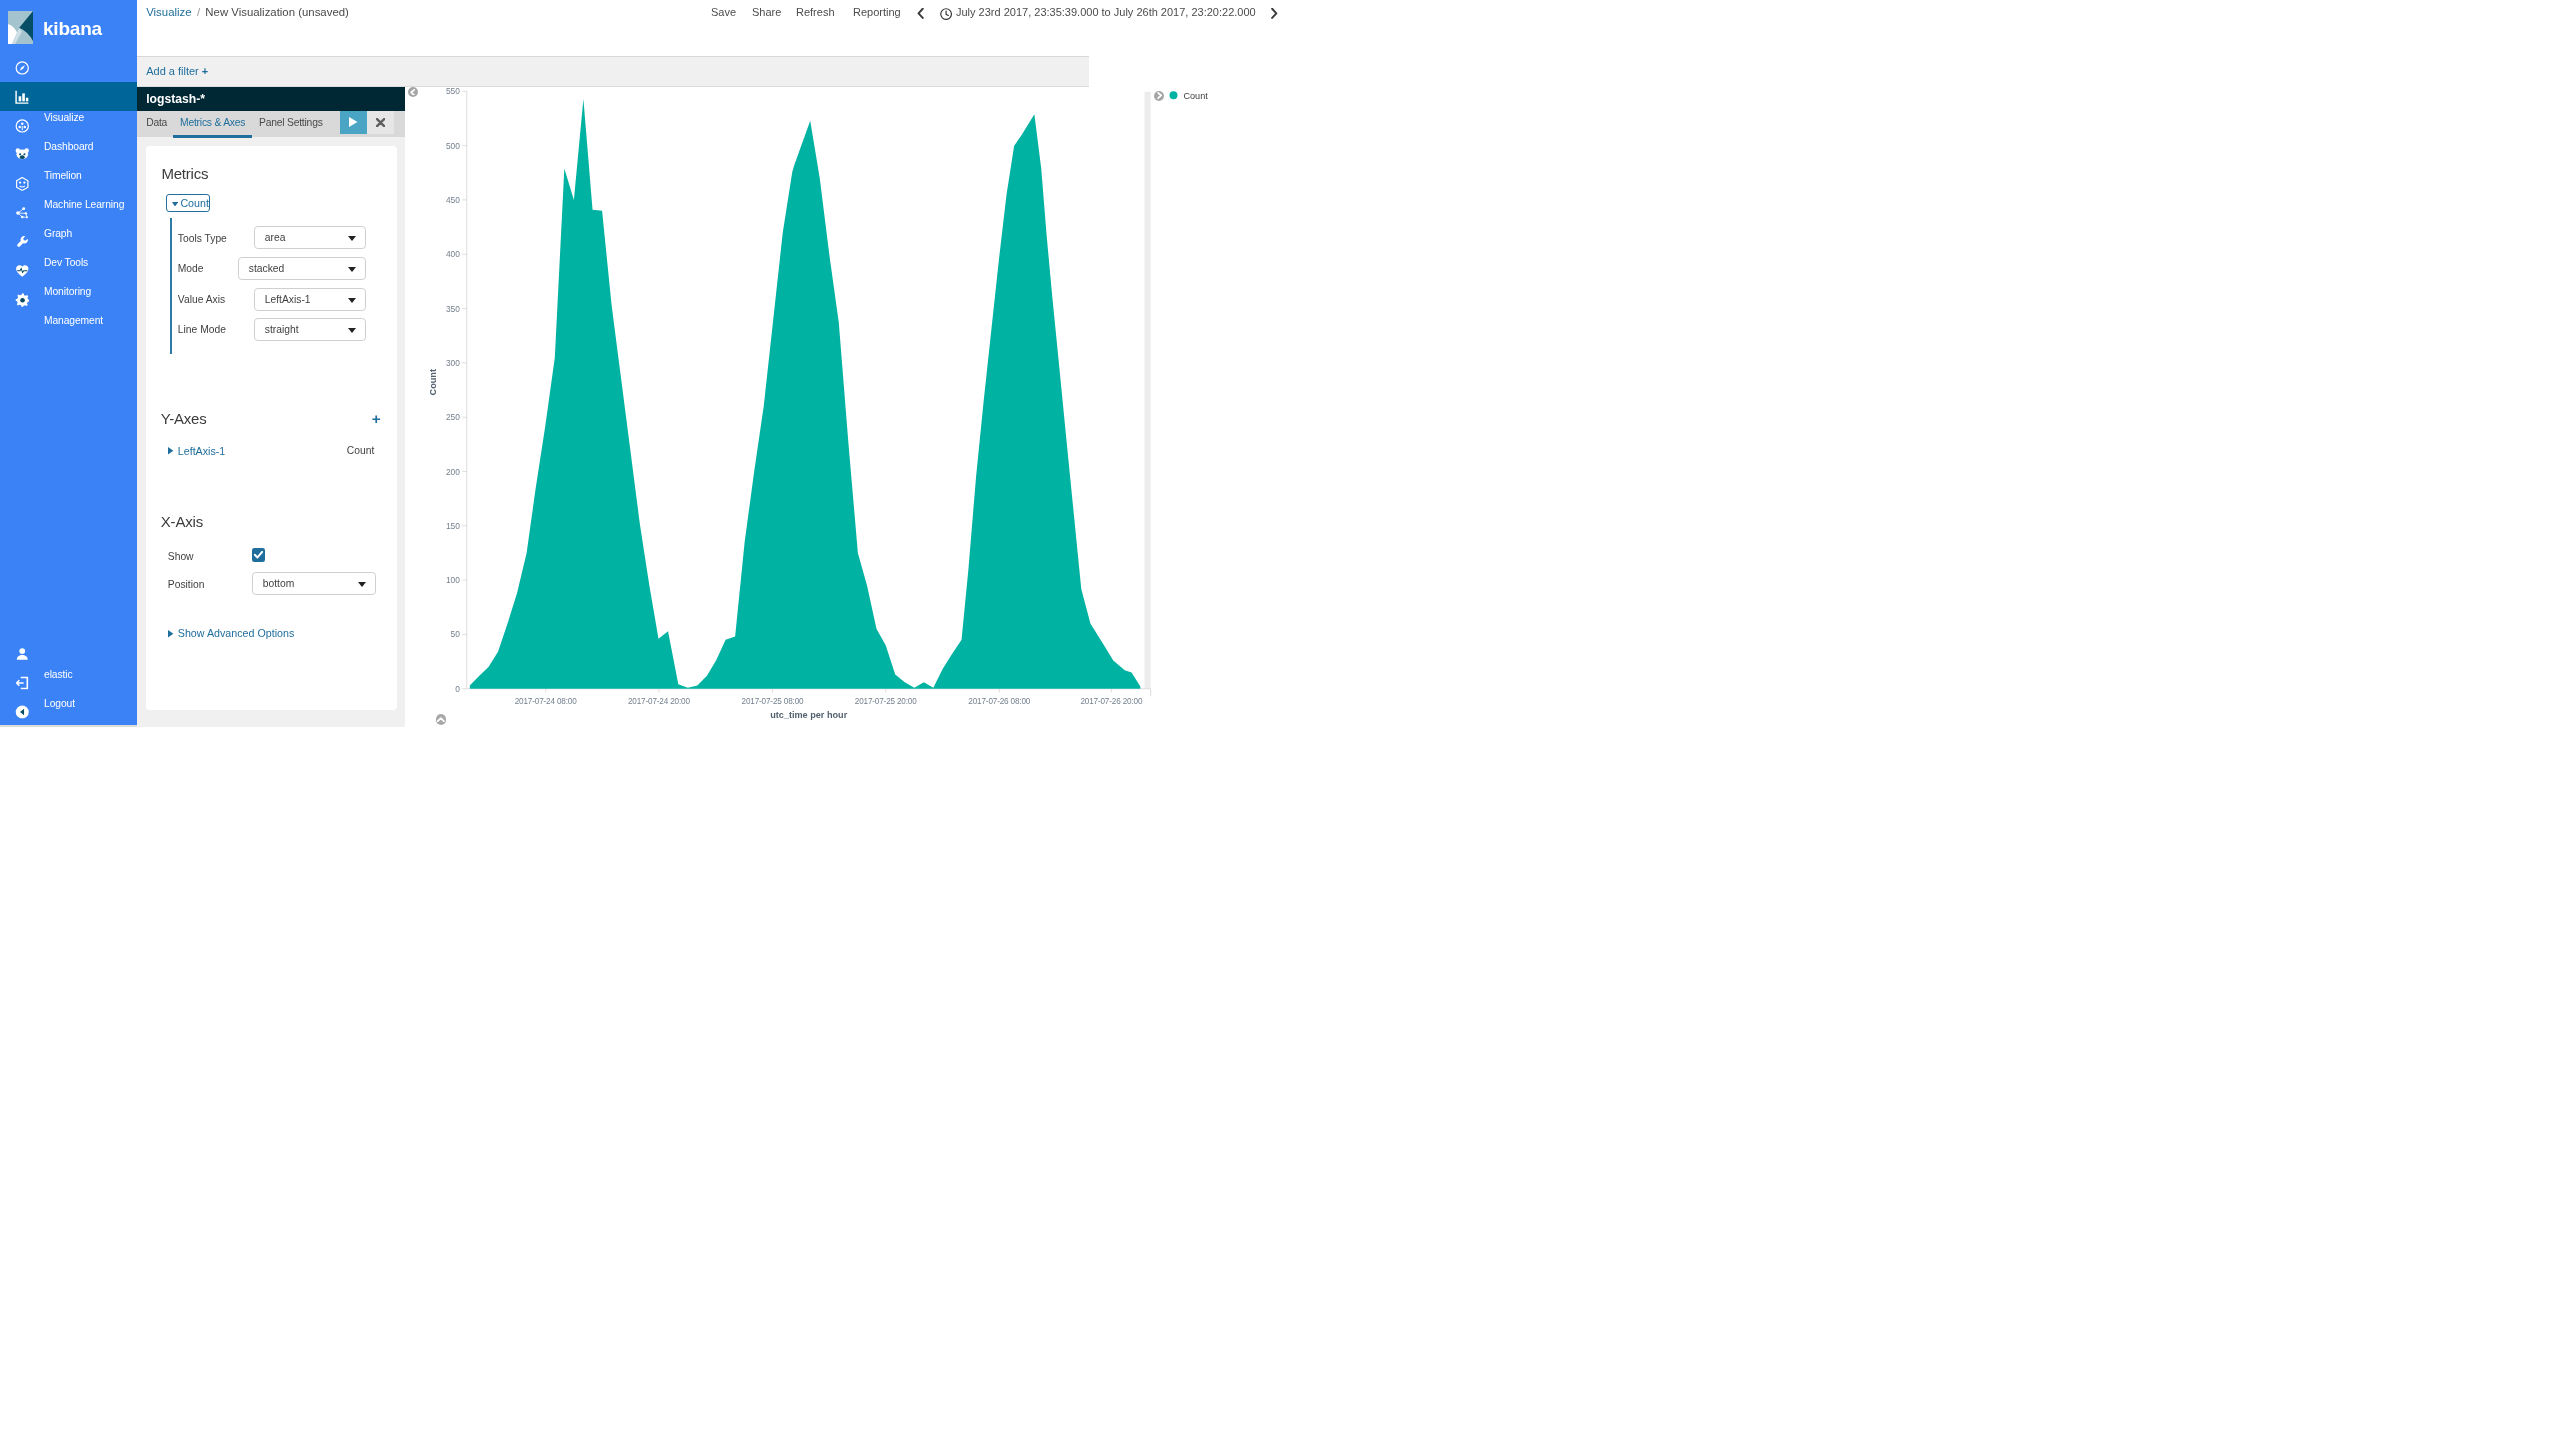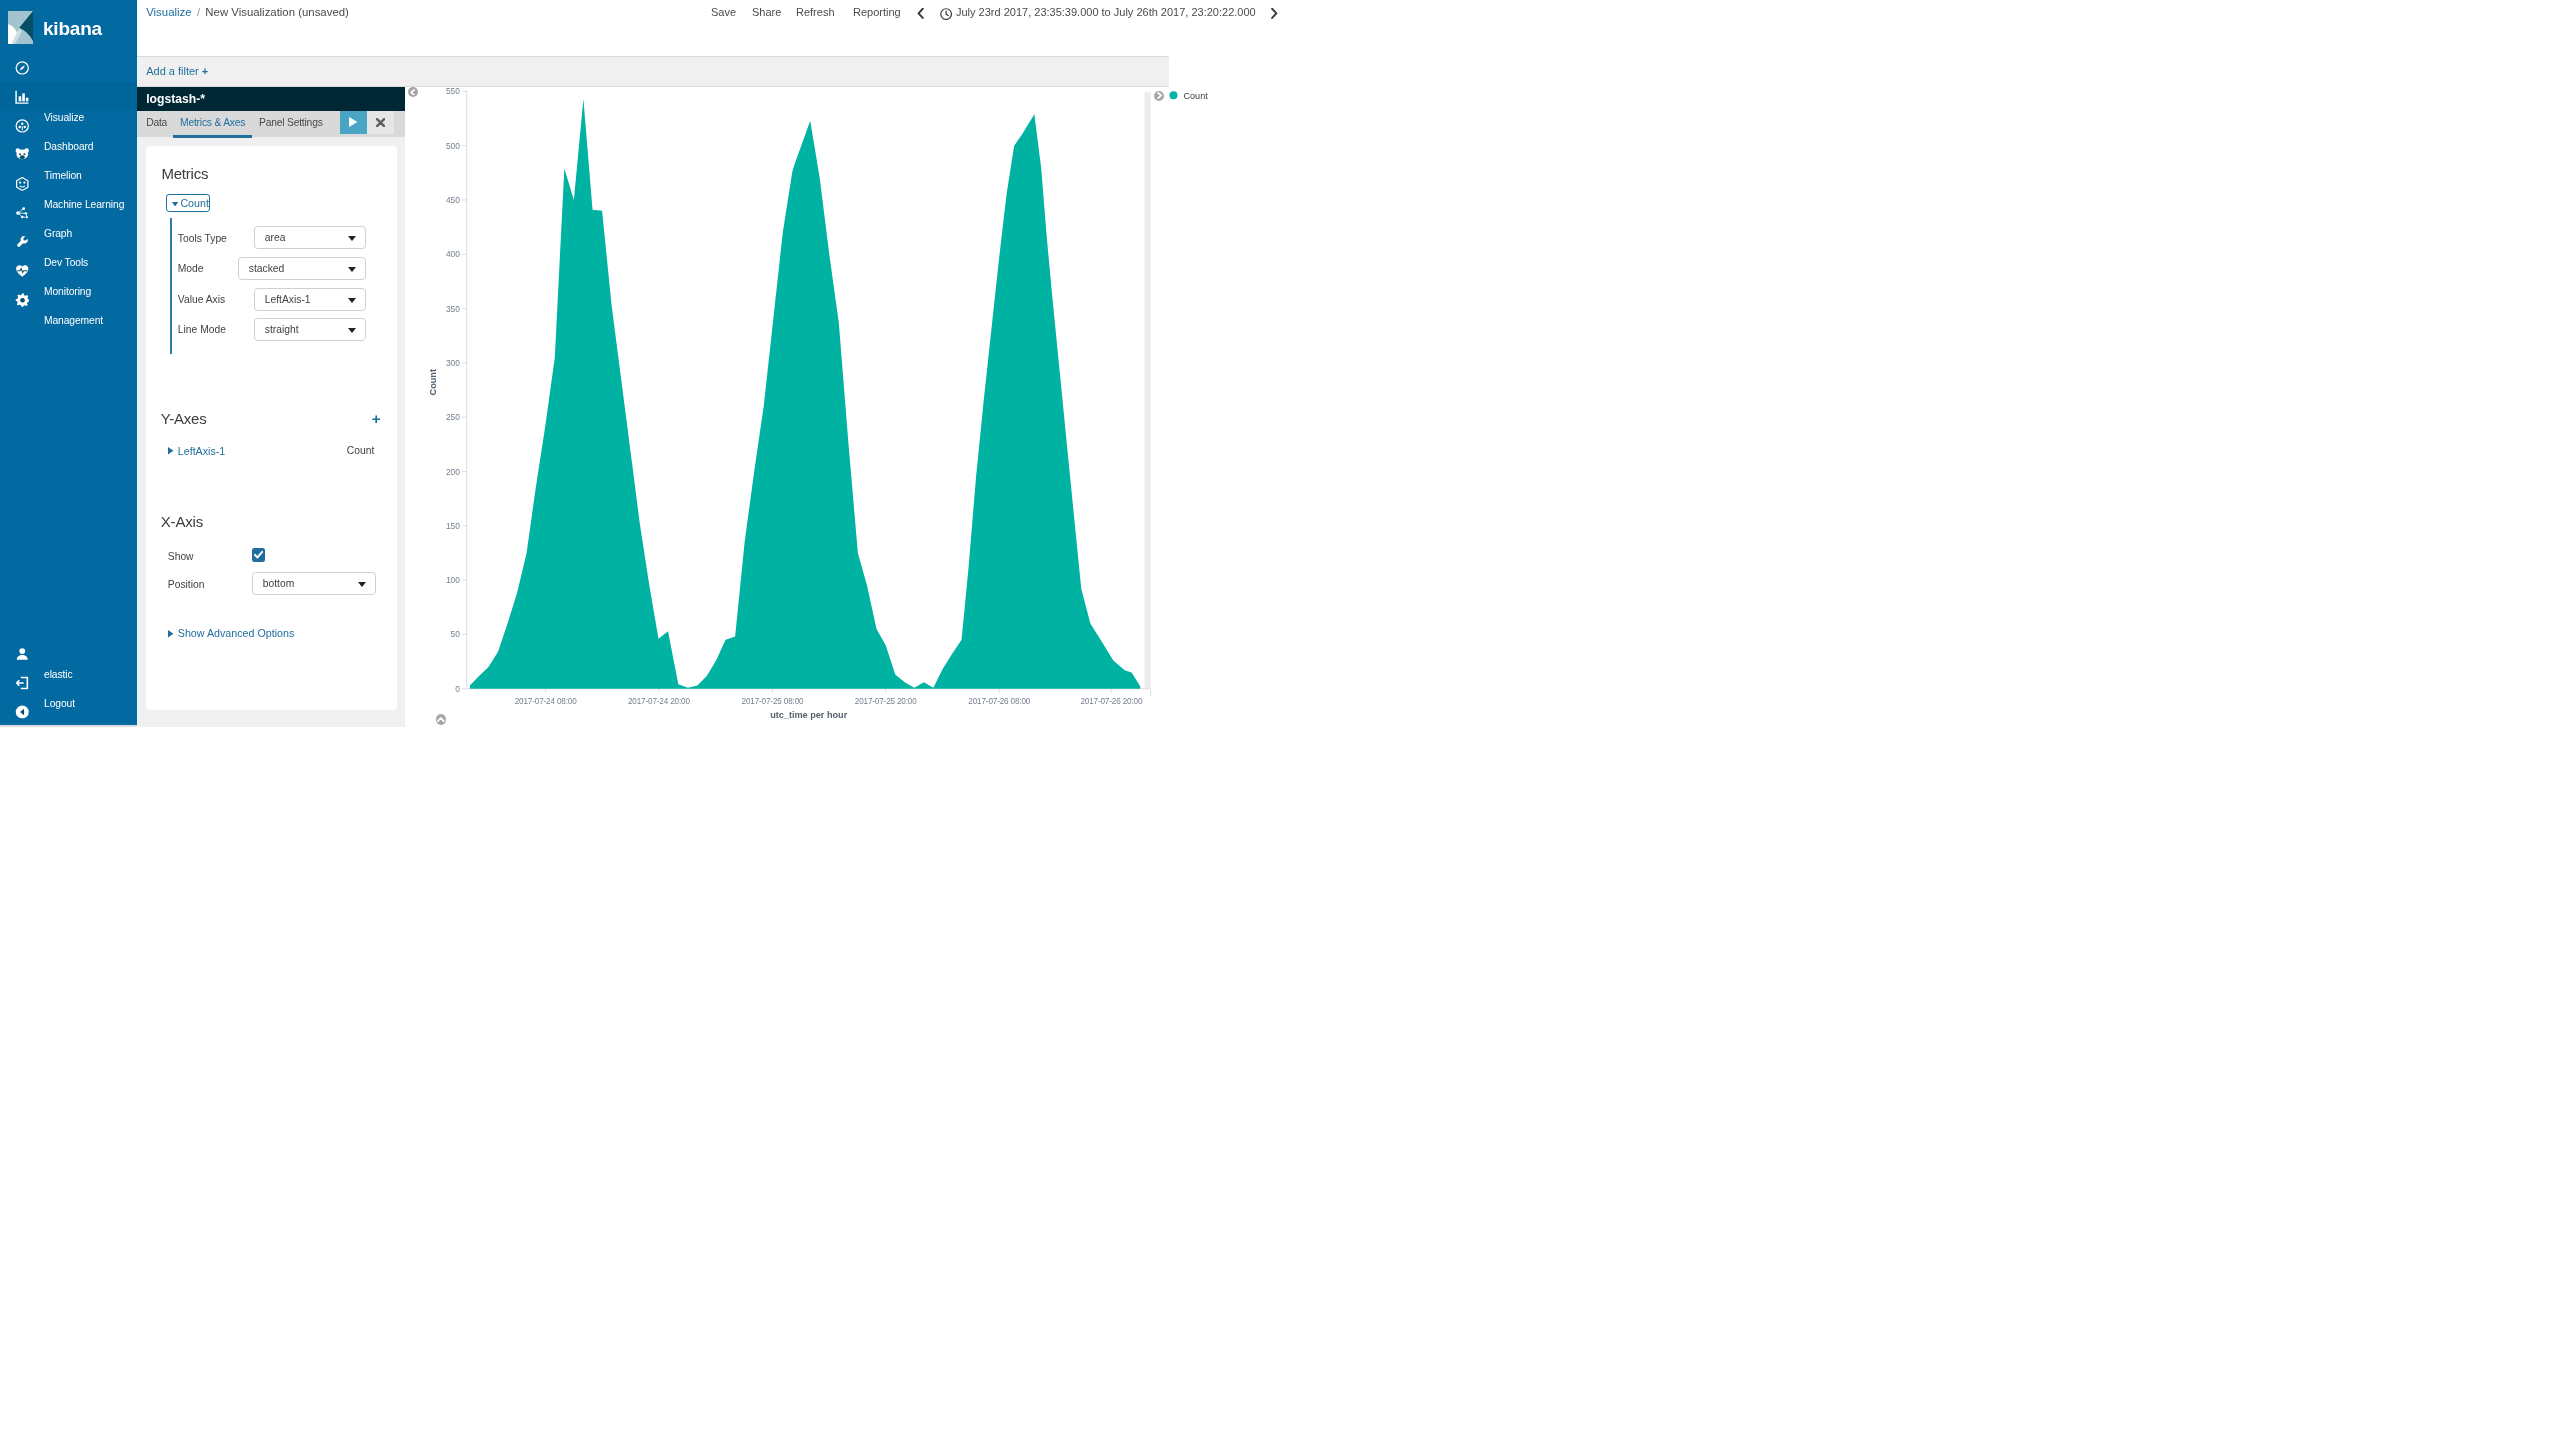--- a/index.html
+++ b/index.html
@@ -1,21 +1,21 @@
 <!DOCTYPE html>
 <html style="font-size:12.2px"><head>
 <meta charset="utf-8">
 <style>
 * { margin:0; padding:0; box-sizing:border-box; }
 html,body { width:1282px; height:727px; overflow:hidden; }
 body { font-family:"Liberation Sans", sans-serif; background:#fff; position:relative; }
 .abs { position:absolute; }
 
 
-#sidebar { left:0; top:0; width:137px; height:725px; background:#0369a1; }
+#sidebar { left:0; top:0; width:137px; height:725px; background:#3b82f6; }
 #sidebar-strip { left:0; top:725px; width:137px; height:2.3px; background:#dcdcdc; }
 .logo-text { left:43px; top:17.5px; color:#fff; font-size:19px; font-weight:700; letter-spacing:-0.2px; }
 #nav { left:0; top:53px; width:137px; }
 .nav-item { position:relative; height:29px; width:137px; }
 .nav-item.sel { background:#006699; }
 .nav-icon { position:absolute; left:14.5px; top:50%; transform:translateY(-50%); width:14.5px; height:14.5px; }
 .nav-label { position:absolute; left:44px; top:50%; transform:translateY(-50%); color:#fff; font-size:10.3px; letter-spacing:-0.1px;margin-top:20px; }
 #nav-bottom { left:0; top:639px; width:137px; }
 
 
@@ -25,21 +25,21 @@
 #crumbs .sep { color:#999; padding:0 5.3px; }
 #topmenu { position:absolute; left:0; top:6.1px; width:1144px; height:15.3px; font-size:11px; color:#4c4c4c; }
 #topmenu span { position:absolute; top:0; }
 #searchrow { position:absolute; left:8.4px; top:24px; width:1127px; height:25px; }
 #searchbox { position:absolute; left:0; top:0; width:1097px; height:25px; border:0.8px solid #d5d5d5; border-radius:3.1px; background:#fff; }
 #searchbox .ph { position:absolute; left:8.4px; top:5.3px; font-size:11.4px; color:#8e959c; }
 #searchbox .lucene { position:absolute; right:3.8px; top:5.3px; font-size:11.4px; color:#1f6e9c; }
 #searchbtn { position:absolute; right:0; top:0; width:31px; height:25px; background:#5a5a5a; border-radius:3.1px; }
 
 
-#filterbar { left:137px; top:56px; width:1032px; height:30.5px; background:#f0f0f0; border-top:0.8px solid #d8d8d8; border-bottom:0.8px solid #dcdcdc; }
+#filterbar { left:137px; top:56px; width:952px; height:30.5px; background:#f0f0f0; border-top:0.8px solid #d8d8d8; border-bottom:0.8px solid #dcdcdc; }
 #filterbar .addf { position:absolute; left:9.2px; top:7.6px; font-size:11px; color:#1f6e9c; }
 #filterbar .plus { font-weight:700; color:#1f6e9c; }
 
 
 #editor { left:137px; top:87px; width:268px; height:640px; background:#f0f0f0; }
 #idxhdr { position:absolute; left:0; top:0; width:268px; height:24.4px; background:#002734; }
 #idxhdr span { position:absolute; left:9.2px; top:4.6px; color:#fff; font-size:12.2px; font-weight:700; }
 #tabsrow { position:absolute; left:0; top:24.4px; width:268px; height:26px; background:#d9d9d9;padding-left:48px; }
 .tab { position:absolute; top:0; height:26px; line-height:24.4px; font-size:10.3px; letter-spacing:-0.2px; color:#4a4a4a; }
 .tab.active { color:#1f6e9c; }

